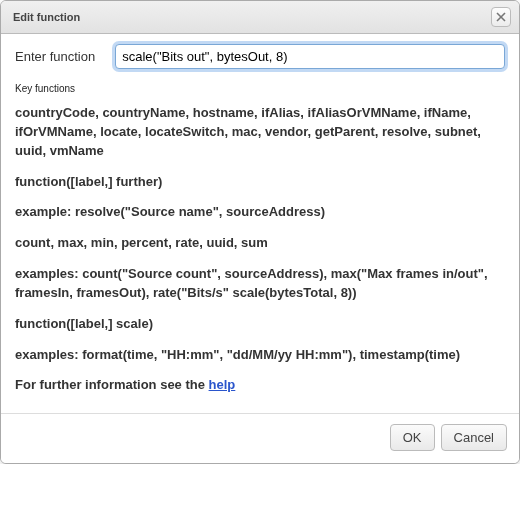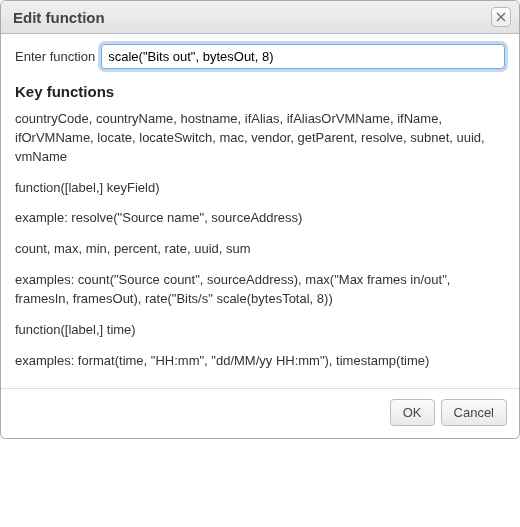--- a/index.html
+++ b/index.html
@@ -21,67 +21,68 @@
   .titlebar {
     display: flex;
     align-items: center;
     justify-content: space-between;
     padding: 6px 8px 6px 12px;
     background: linear-gradient(#f0f0f0, #e2e2e2);
     border-bottom: 1px solid #bbb;
   }
   .titlebar .title {
     font-weight: bold;
-    font-size: 15px;
+    font-size: 11px;
     color: #444;
   }
   .close-btn {
     width: 20px; height: 20px;
     border: 1px solid #bbb;
     border-radius: 4px;
     background: linear-gradient(#fdfdfd, #ececec);
     display: flex; align-items: center; justify-content: center;
     cursor: pointer;
   }
   .close-btn svg { width: 10px; height: 10px; }
   .content {
     padding: 10px 14px 6px 14px;
   }
   .input-row {
     display: flex;
     align-items: center;
-    gap: 6px;
+    gap: 20px;
     margin-bottom: 14px;
   }
   .input-row label {
     white-space: nowrap;
     color: #333;
   }
   .func-input {
     flex: 1;
     padding: 4px 6px;
     font-family: Arial, Helvetica, sans-serif;
     font-size: 13px;
     border: 1px solid #bcbcbc;
     border-radius: 4px;
     outline: none;
     box-shadow: 0 0 0 3px rgba(120,170,230,0.45);
     border-color: #7aa7d6;
     background: #fff;
   }
   h3.section {
-    font-size: 15px;
-    font-weight: bold;
+    font-size: 10px;
+    font-weight: normal;
     margin: 14px 0 10px 0;
     color: #222;
   }
   p.para {
     margin: 0 0 12px 0;
     line-height: 1.45;
     color: #333;
+    font-weight: bold;
   }
   a.link {
     color: #2a55cc;
     text-decoration: underline;
     cursor: pointer;
   }
   .footer {
     display: flex;
     justify-content: flex-end;
     gap: 6px;
@@ -116,29 +117,32 @@
 
   <div class="content">
 
     <div class="input-row">
       <label>Enter function</label>
       <input type="text" class="func-input" value="scale(&quot;Bits out&quot;, bytesOut, 8)" style="">
     </div>
 
     <h3 class="section">Key functions</h3>
     <p class="para">countryCode, countryName, hostname, ifAlias, ifAliasOrVMName, ifName, ifOrVMName, locate, locateSwitch, mac, vendor, getParent, resolve, subnet, uuid, vmName</p>
-    <p class="para">function([label,] keyField)</p>
+    <p class="para">function([label,] further)</p>
     <p class="para">example: resolve("Source name", sourceAddress)</p>
 
     <p class="para">count, max, min, percent, rate, uuid, sum</p>
     <p class="para">examples: count("Source count", sourceAddress), max("Max frames in/out", framesIn, framesOut), rate("Bits/s" scale(bytesTotal, 8))</p>
 
-    <p class="para">function([label,] time)</p>
+    <p class="para">function([label,] scale)</p>
     <p class="para">examples: format(time, "HH:mm", "dd/MM/yy HH:mm"), timestamp(time)</p>
 
+    <p class="para">
+      <span>For further information see the </span><a class="link">help</a>
+    </p>
 
   </div>
 
   <div class="footer">
     <button class="btn">OK</button>
     <button class="btn">Cancel</button>
   </div>
 
 </div>
 

